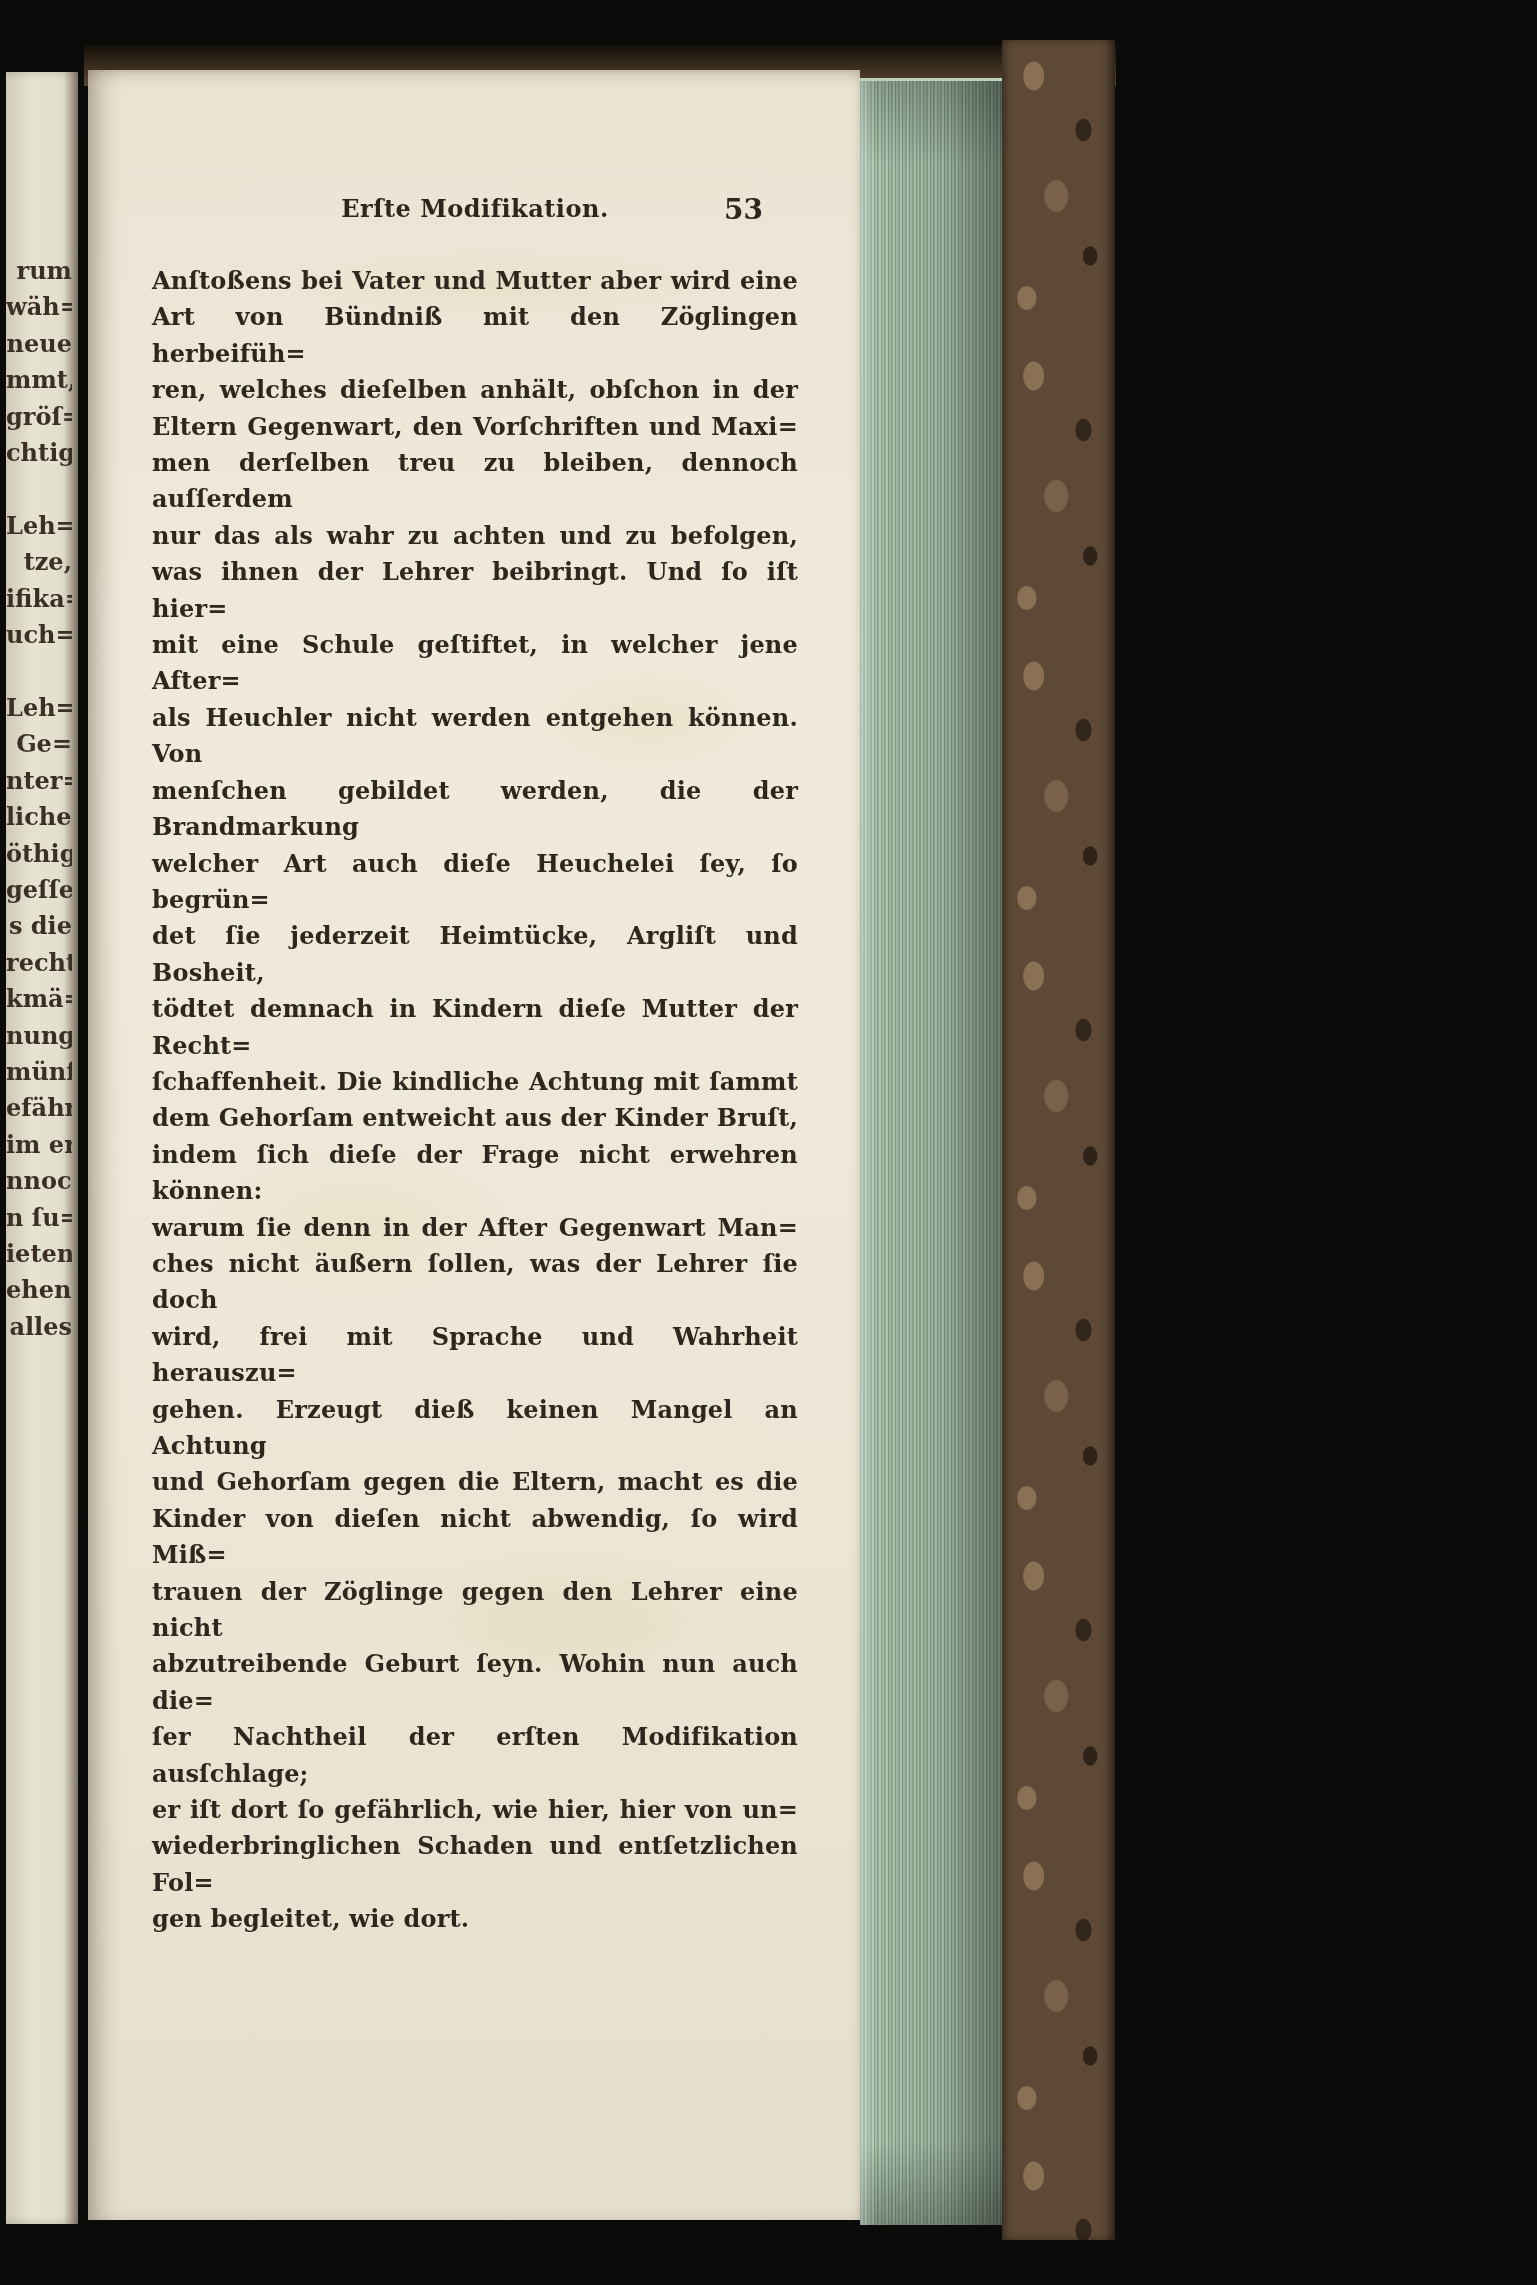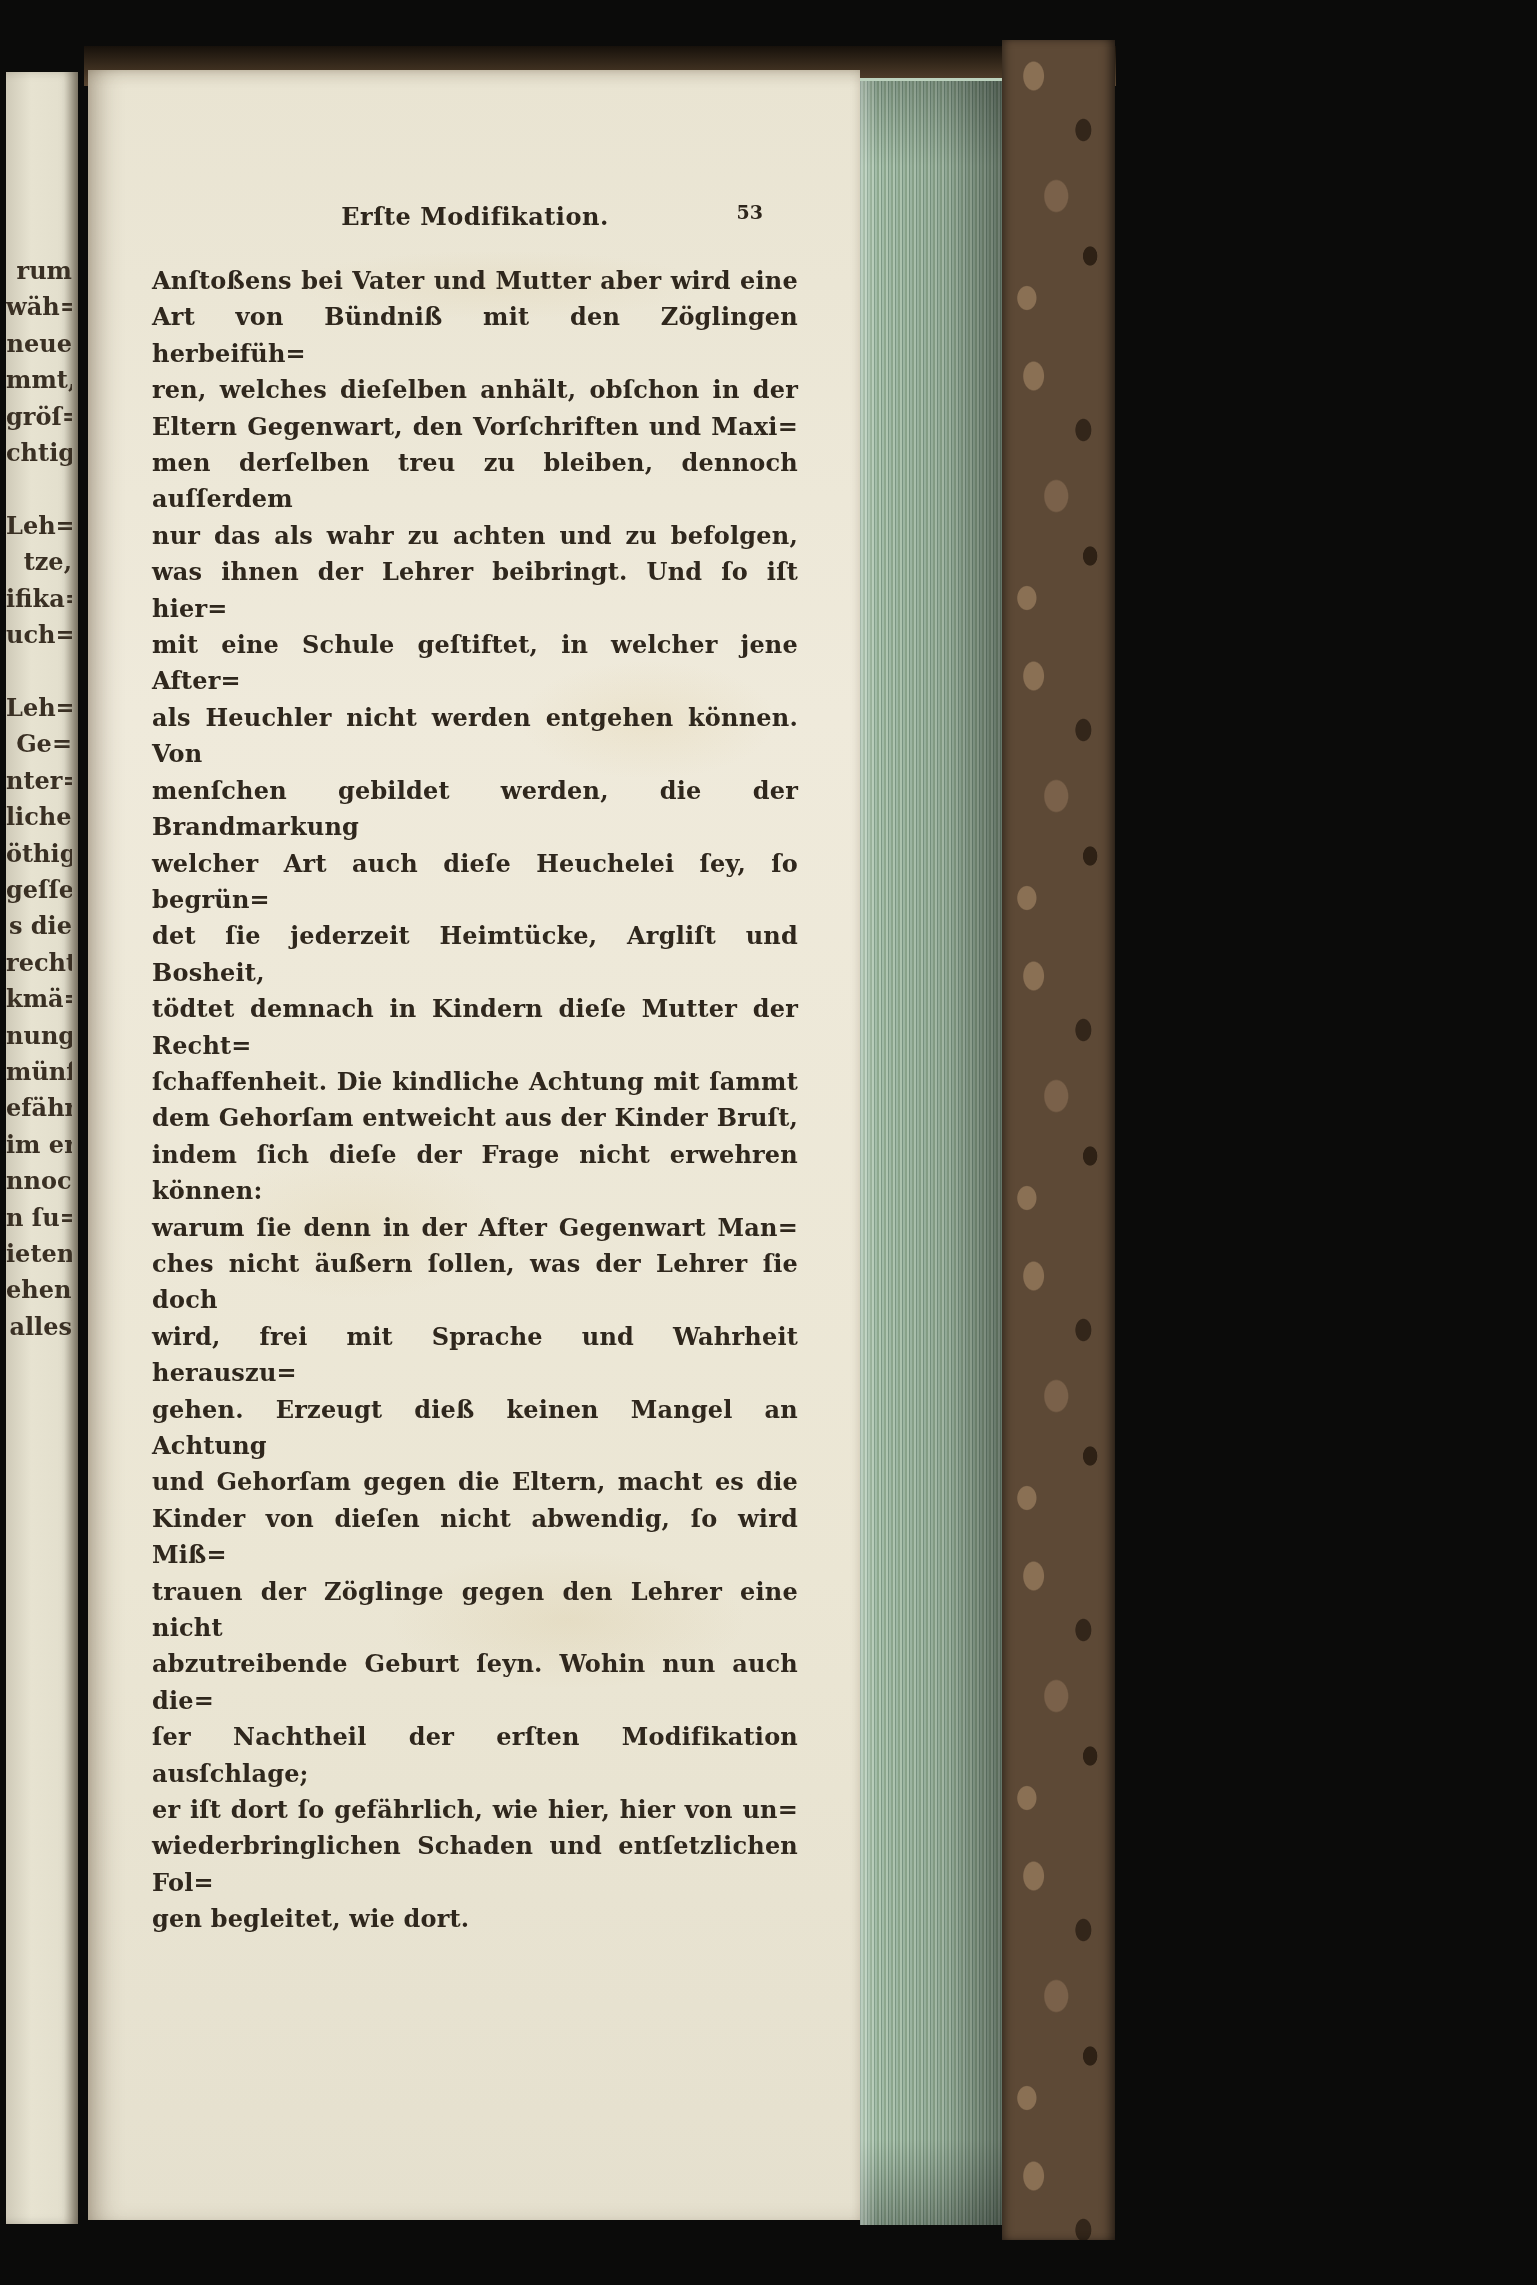--- a/index.html
+++ b/index.html
@@ -38,30 +38,30 @@
                 inset -6px 0 12px -8px rgba(70,52,28,0.22),
                 inset 0 10px 18px -12px rgba(70,52,28,0.35);
   }
   .stain { position:absolute; border-radius:50%; pointer-events:none; }
   .stain.s1 { left:430px; top:590px;  width:260px; height:120px; background:radial-gradient(ellipse at center, rgba(205,172,95,0.12), transparent 70%); }
   .stain.s2 { left:120px; top:1080px; width:300px; height:150px; background:radial-gradient(ellipse at center, rgba(205,172,95,0.10), transparent 70%); }
   .stain.s3 { left:300px; top:1480px; width:360px; height:140px; background:radial-gradient(ellipse at center, rgba(190,160,90,0.12), transparent 70%); }
   .stain.s4 { left:200px; top:180px;  width:420px; height:70px;  background:radial-gradient(ellipse at center, rgba(200,170,100,0.10), transparent 70%); }
 
   .header-row {
-    position:absolute; top:132px; left:64px; width:646px; height:34px;
+    position:absolute; top:124px; left:64px; width:646px; height:34px;
     color:#2e261c;
   }
   .header-title {
     position:absolute; left:0; width:100%; text-align:center;
     font-size:24px; font-weight:bold; letter-spacing:0.5px;
   }
   .page-number {
     position:absolute; right:35px; top:-1px;
-    font-size:19px; font-weight:bold;
+    font-size:28px; font-weight:bold;
   }
 
   .body-lines {
     position:absolute; top:177px; left:64px; width:646px;
     font-size:24px; font-weight:bold; color:#2f271d;
     line-height:36.4px; letter-spacing:0.2px;margin-top:16px;
   }
   .body-lines .line { text-align:justify; text-align-last:justify; }
   .body-lines .line:last-child { text-align:left; text-align-last:left; }
 

